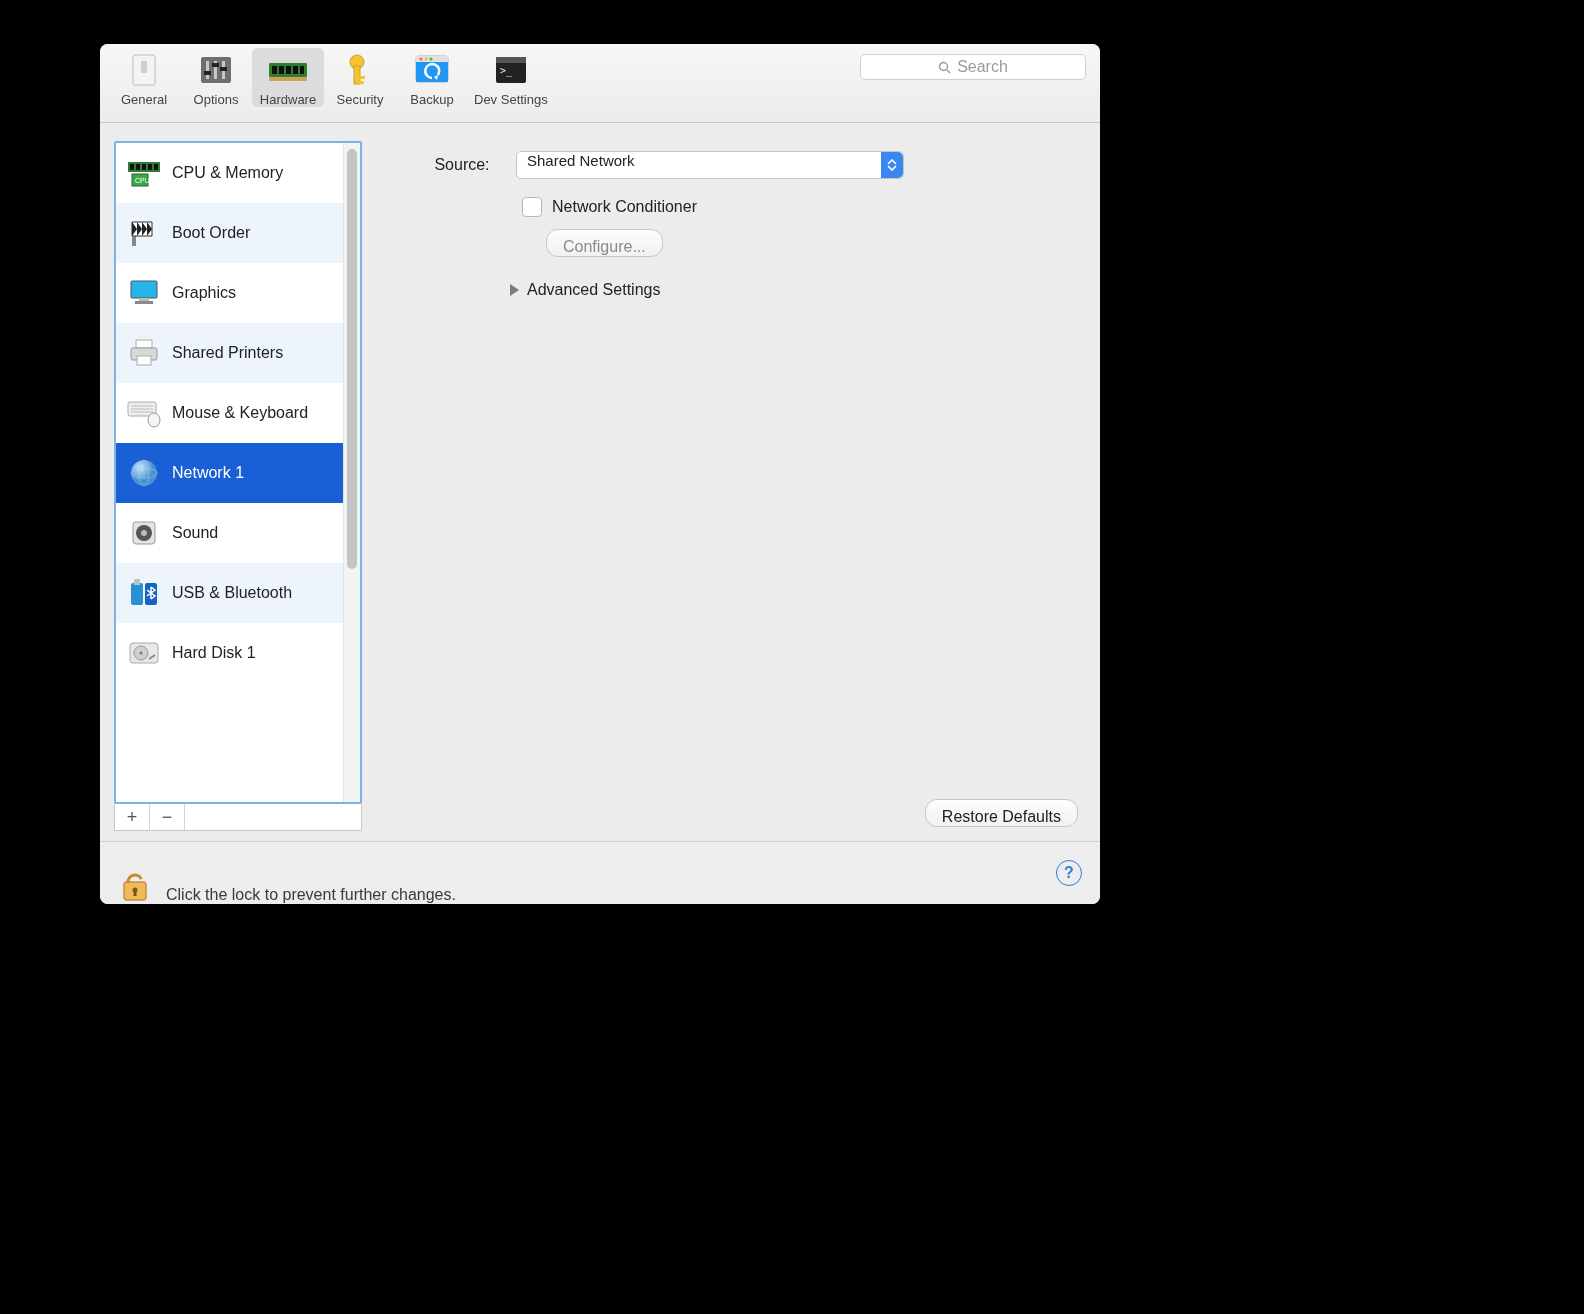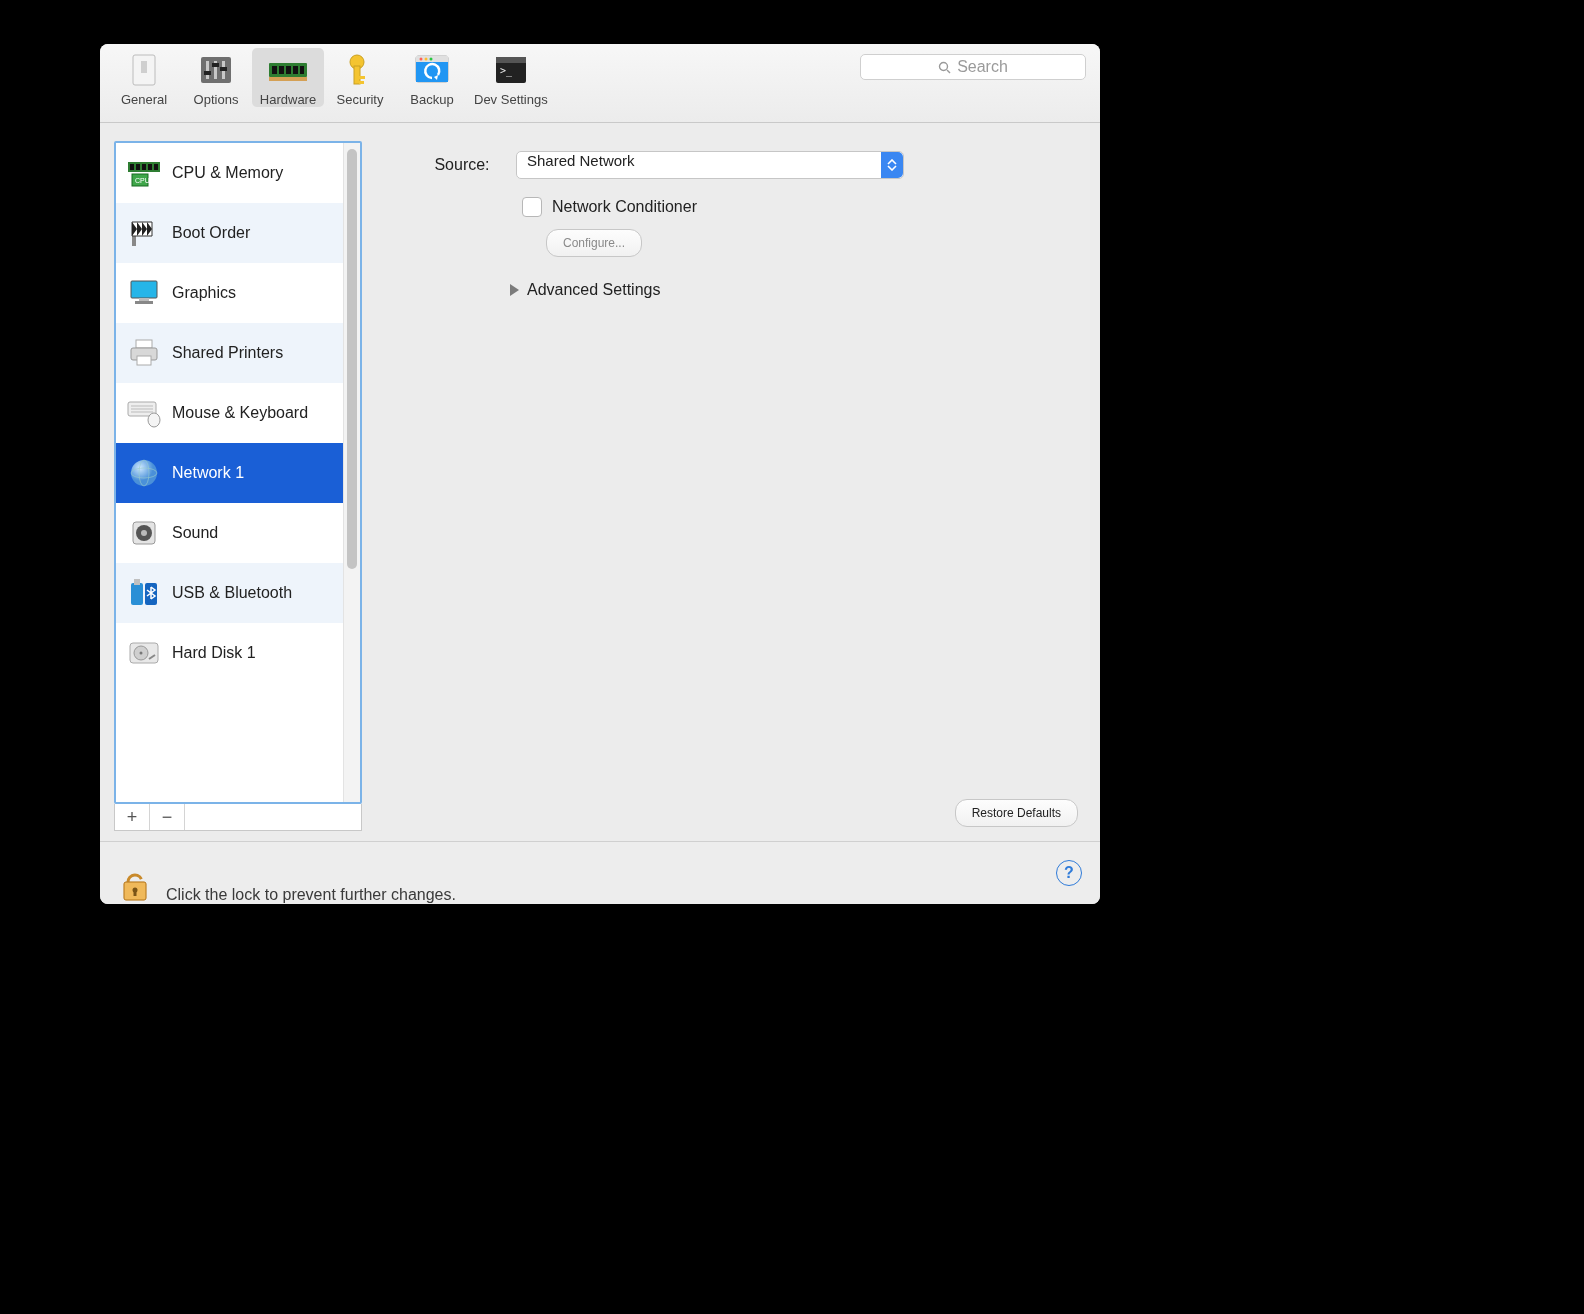--- a/index.html
+++ b/index.html
@@ -31,21 +31,21 @@
   .addremove{height:26px;border:1px solid #c8c8c8;border-top:none;background:#fff;display:flex}
   .arbtn{width:34px;display:flex;align-items:center;justify-content:center;font-size:18px;color:#555;border-right:1px solid #d4d4d4}
   .rightcol{flex:1;position:relative;padding:10px 10px 0 40px}
   .formrow{display:flex;align-items:center;margin-bottom:18px}
   .formlabel{width:100px;text-align:center;margin-right:4px;font-size:16px;color:#222}
   .select{flex:1;max-width:376px;height:26px;background:#fff;border:1px solid #c6c6c6;border-radius:5px;display:flex;align-items:flex-start;padding:0 0 0 10px;position:relative;font-size:15px}
   .select .caps{position:absolute;right:0;top:0;bottom:0;width:22px;background:#3a87f2;border-radius:0 5px 5px 0;display:flex;flex-direction:column;align-items:center;justify-content:center}
   .select .caps svg{display:block}
   .chkrow{display:flex;align-items:center;margin-left:110px;gap:10px;font-size:16px;margin-bottom:12px}
   .chk{width:18px;height:18px;border:1px solid #b7b7b7;border-radius:4px;background:#fff}
-  .btn{display:inline-flex;align-items:center;justify-content:center;height:26px;padding:0 16px;background:linear-gradient(#fdfdfd,#f1f1f1);border:1px solid #c7c7c7;border-radius:12px;font-size:12px;color:#8a8a8a}
+  .btn{display:inline-flex;align-items:flex-end;justify-content:center;height:26px;padding:0 16px;background:linear-gradient(#fdfdfd,#f1f1f1);border:1px solid #c7c7c7;border-radius:12px;font-size:16px;color:#8a8a8a}
   .btn.enabled{color:#222}
   .disclose{display:flex;align-items:center;gap:8px;margin-left:98px;margin-top:24px;font-size:16px;color:#222}
   .tri{width:0;height:0;border-top:6px solid transparent;border-bottom:6px solid transparent;border-left:9px solid #7b7b7b}
   .restore{position:absolute;right:8px;bottom:4px}
   .footer{height:62px;border-top:1px solid #d0d0d0;background:#ededed;display:flex;align-items:flex-end;padding:0 18px;gap:14px;position:relative}
   .lock{width:34px;height:40px}
   .help{position:absolute;right:18px;top:18px;width:24px;height:24px;border:1.5px solid #2f7bd9;border-radius:50%;color:#2f7bd9;display:flex;align-items:center;justify-content:center;font-size:16px;font-weight:600}
 </style>
 </head>
 <body>

